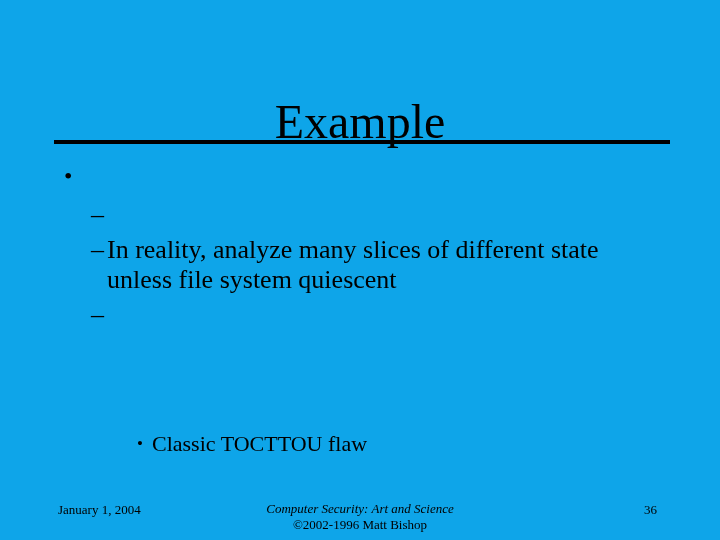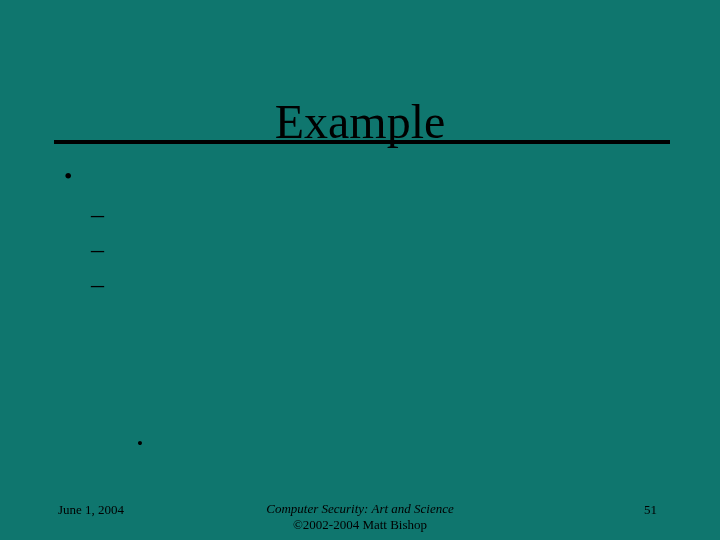--- a/index.html
+++ b/index.html
@@ -11,21 +11,21 @@
     height: 540px;
     background: #ffffff;
     font-family: "Liberation Serif", "DejaVu Serif", serif;
     color: #000000;
     overflow: hidden;
     position: relative;
   }
   .slide {
     position: absolute;
     inset: 0;
-    background: #0f766e;
+    background: #0ea5e9;
     padding-left: 37px;
   }
   .slide-title {
     position: absolute;
     top: 62px;
     left: 0;
     width: 720px;
     text-align: center;
     font-size: 48px;
     line-height: 56px;
@@ -136,32 +136,35 @@
   <div class="bullet-l1">
     <span class="marker">•</span>
   </div>
 
   <div class="sub-list">
     <div class="sub-item">
       <span class="marker">–</span>
     </div>
     <div class="sub-item">
       <span class="marker">–</span>
+      <span class="text">In reality, analyze many slices of different state
+unless file system quiescent</span>
     </div>
     <div class="sub-item">
       <span class="marker">–</span>
     </div>
   </div>
 
   <div class="bullet-l3">
     <span class="marker">•</span>
+    <span class="text">Classic TOCTTOU flaw</span>
   </div>
 
   <div class="footer">
-    <span class="footer-date">June 1, 2004</span>
+    <span class="footer-date">January 1, 2004</span>
     <div class="footer-center">
       <div class="line1">Computer Security: Art and Science</div>
-      <div class="line2">©2002-2004 Matt Bishop</div>
+      <div class="line2">©2002-1996 Matt Bishop</div>
     </div>
-    <span class="footer-page">51</span>
+    <span class="footer-page">36</span>
   </div>
 
 </div>
 
 </body></html>

